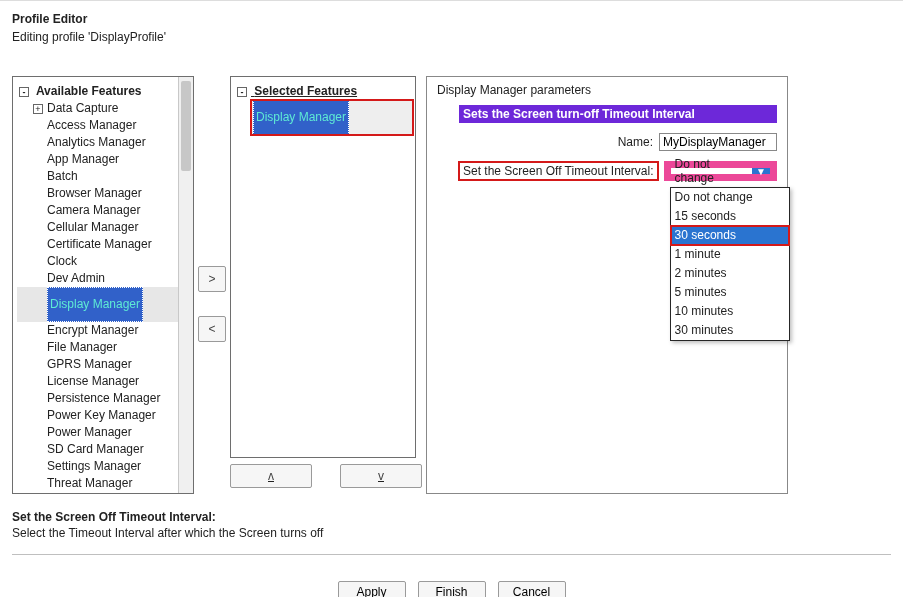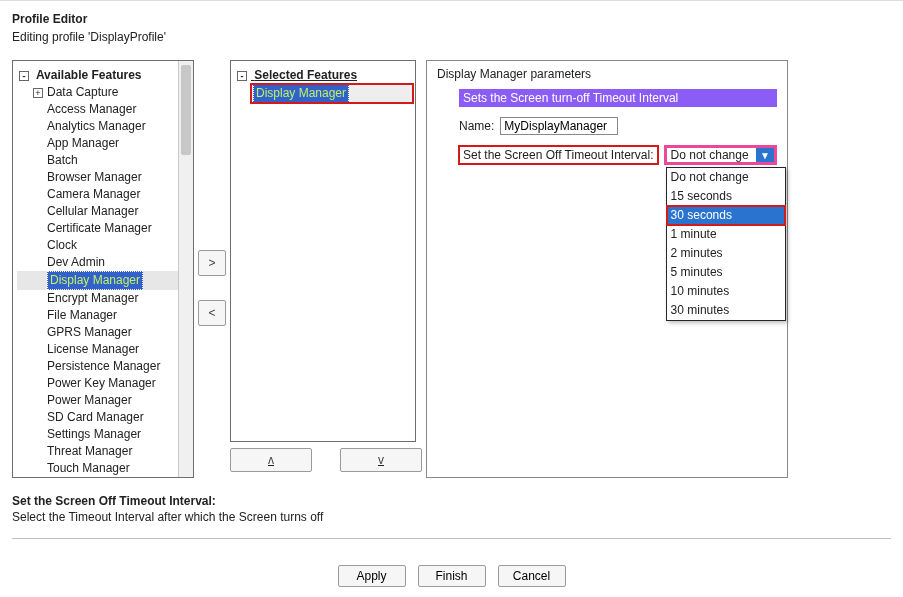--- a/index.html
+++ b/index.html
@@ -2,55 +2,55 @@
 <html><head>
   <meta charset="utf-8">
   <style>
     html, body {
       margin:0; padding:0; background:#fff; font-family:"Segoe UI",Tahoma,Arial,sans-serif;
       font-size:12px; color:#222;
     }
     .wrap { width:903px; height:597px; position:relative; box-sizing:border-box; padding:8px 12px; }
     .top-sep { width:100%; height:1px; background:#ddd; position:absolute; left:0; top:0; }
     .title { font-size:12px; font-weight:600; margin:4px 0 4px 0; }
-    .subtitle { font-size:12px; margin-bottom:16px; }
+    .subtitle { font-size:12px; margin-bottom:32px; }
     .cols { display:flex; gap:4px; align-items:flex-start; }
     .panel { background:#fff; border:1px solid #6e6e6e; box-sizing:border-box; }
     .avail { width:182px; height:418px; overflow:hidden; position:relative; padding:4px 0; }
     .selected { width:186px; height:382px; overflow:hidden; position:relative; padding:4px 0; }
     .params { width:362px; height:418px; box-sizing:border-box; padding:6px 10px; border:1px solid #888; }
 
     .scroll-track { position:absolute; right:0; top:0; bottom:0; width:14px; background:#f0f0f0; border-left:1px solid #c8c8c8; }
     .scroll-thumb { position:absolute; left:2px; right:2px; top:4px; height:90px; background:#c7c7c7; border-radius:2px; }
     .tree { list-style:none; margin:0; padding:2px 2px 2px 4px; }
     .tree li { white-space:nowrap; line-height:17px; padding:0 2px; }
     .tree-root { font-weight:bold; }
     .tree-indent1 { padding-left:16px !important; }
     .tree-indent2 { padding-left:30px !important; }
     .box { display:inline-block; width:10px; height:10px; border:1px solid #666; box-sizing:border-box;
            text-align:center; line-height:8px; font-size:9px; margin-right:4px; vertical-align:middle; }
-    .hl-navy { background:#3161c9; color:#bef264; border:1px dotted #fff; display:inline-block; padding:0 2px; }
+    .hl-navy { background:#3161c9; color:#5eead4; border:1px dotted #fff; display:inline-block; padding:8px 2px; }
     .row-selected { background:#e7e7e7; }
     .row-selected .hl-navy { background:#3161c9; }
 
     .mid-btns { display:flex; flex-direction:column; gap:24px; padding-top:190px; }
     .btn-square { width:26px; height:24px; border:1px solid #9a9a9a; background:#f6f6f6; border-radius:2px; cursor:pointer; display:flex; align-items:center; justify-content:center; color:#444; }
     .btn-wide {  width:80px; height:22px; border:1px solid #9a9a9a; background:#f6f6f6; border-radius:2px; cursor:pointer; display:flex; align-items:center; justify-content:center; color:#444; }
     .sel-bottom-row { margin-top:6px; display:flex; gap:28px; justify-content:center; }
     .sel-col { display:flex; flex-direction:column;text-decoration:underline; }
 
     .sel-item-row { background:#eeeeee; padding:1px 2px; margin-left:16px; }
     .red-outline { outline:2px solid #d41919; outline-offset:-1px; }
 
     .params h4 { margin:0 0 8px 0; font-weight:normal; }
-    .darkbar { background:#8b5cf6; color:#fff; font-weight:normal; padding:2px 4px; margin-bottom:10px; }
-    .form-row { display:flex; align-items:center; gap:6px; margin-bottom:10px; }
+    .darkbar { background:#6d28d9; color:#fff; font-weight:bold; padding:2px 4px; margin-bottom:10px; }
+    .form-row { display:flex; align-items:center; justify-content:flex-end; gap:6px; margin-bottom:10px; }
     .form-label { text-align:right; white-space:nowrap; }
     .text-input { width:118px; height:18px; border:1px solid #888; padding:1px 3px; font:inherit; box-sizing:border-box; }
-    .combo { position:relative; width:118px; height:20px; border:3px solid #ec4899; background:#fff; box-sizing:border-box; display:flex; align-items:center; }
+    .combo { position:relative; width:118px; height:20px; border:7px solid #ec4899; background:#fff; box-sizing:border-box; display:flex; align-items:center; }
     .combo span { padding:0 4px; flex:1; }
     .combo .arrow { width:18px; height:100%; background:#2a74d0; color:#fff; display:flex; align-items:center; justify-content:center; font-size:10px; }
     .dropdown { position:absolute; top:19px; left:-1px; width:118px; border:1px solid #262626; background:#fff; box-shadow:2px 2px 4px rgba(0,0,0,0.25); }
     .dropdown div { padding:1px 4px; line-height:17px; }
     .dd-hl { background:#2a74d0; color:#fff; }
 
     .footer { margin-top:16px; }
     .footer-label { font-weight:bold; margin-bottom:2px; }
     .footer-sep { height:1px; background:#bfbfbf; margin-top:14px; }
     .btn-row { display:flex; gap:12px; justify-content:center; margin-top:26px; }

